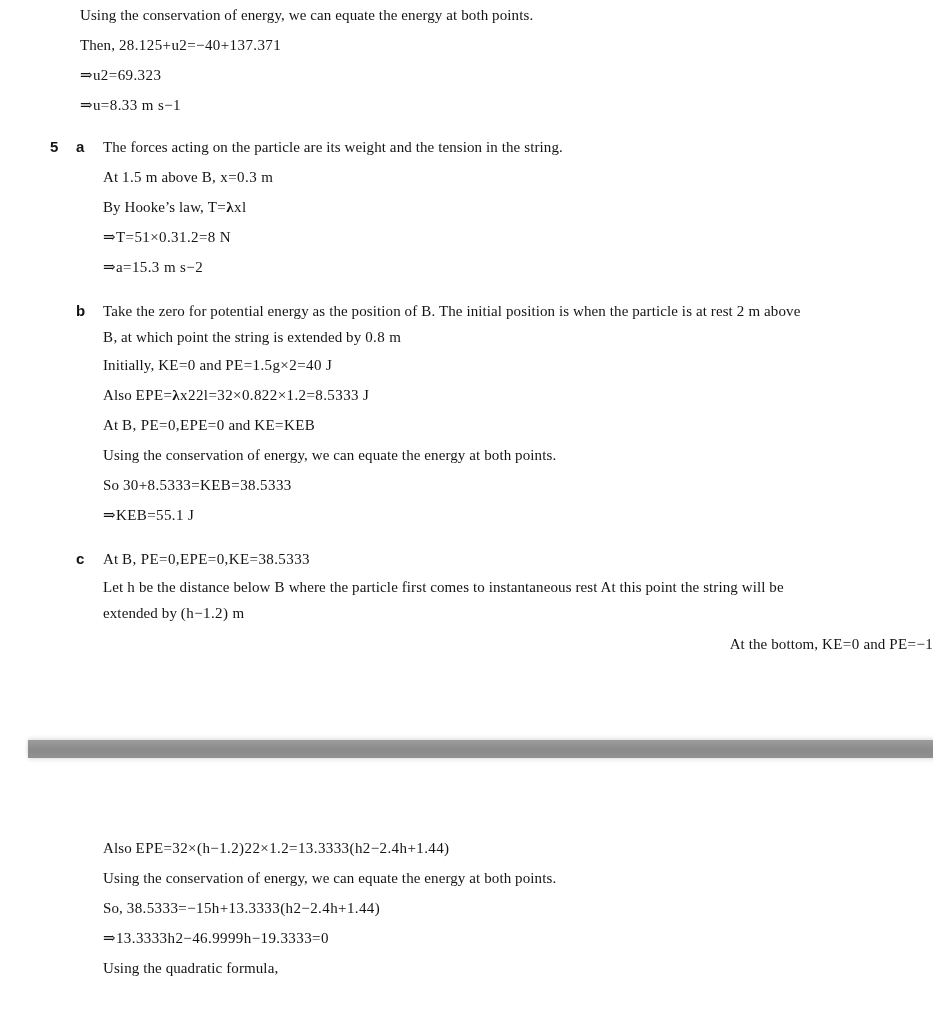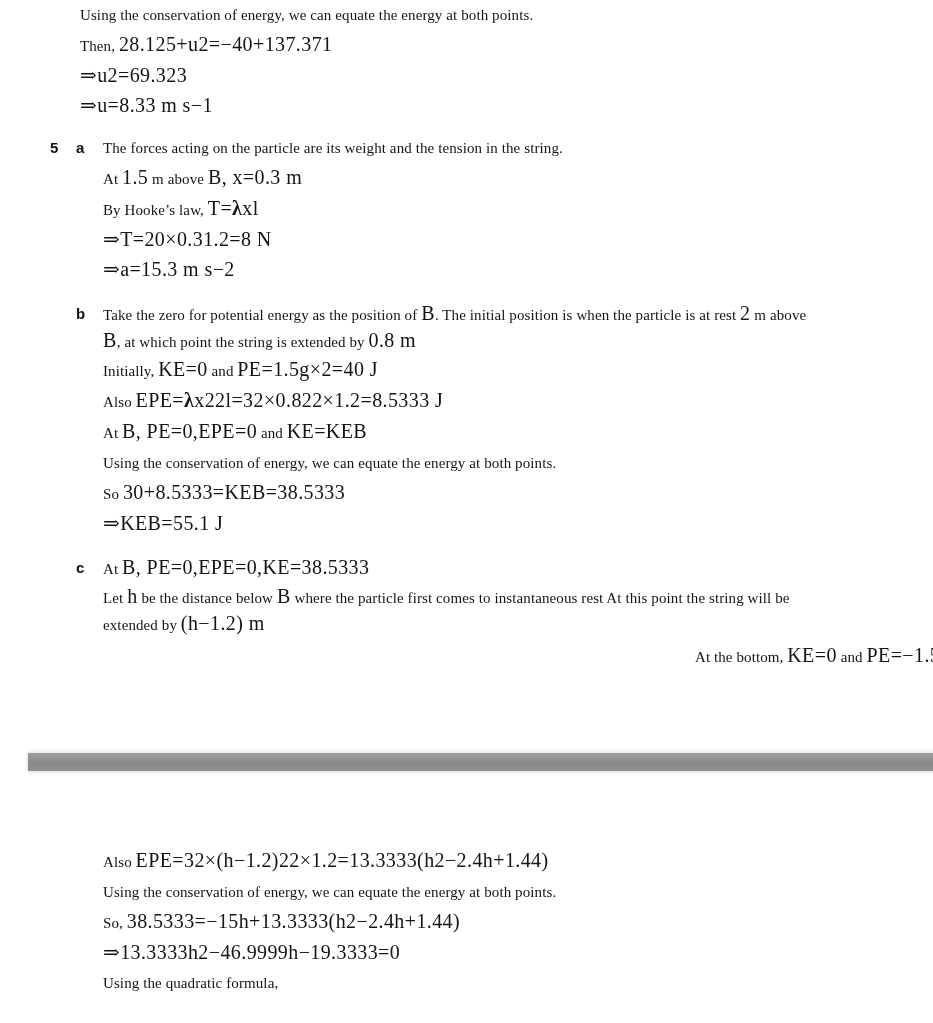--- a/index.html
+++ b/index.html
@@ -8,21 +8,21 @@
     font-family:"Liberation Serif","DejaVu Serif",serif;
   }
   .doc{position:relative;width:933px;height:1023px;background:#ffffff;color:#141414;padding-left:28px;}
   .page{width:933px;}
   .line{
     line-height:29px;white-space:nowrap;
     font-family:"Liberation Serif","DejaVu Serif",serif;
   }
   .wrap-line{line-height:25px;}
   .p{font-size:15px;letter-spacing:0.1px;}
-  .m{font-size:20px;letter-spacing:0.4px;}
+  .m{font-size:15px;letter-spacing:0.4px;}
   .b{font-weight:700;}
   .intro{margin-left:52px;padding-top:0;}
   .part{position:relative;margin-left:75px;}
   .part-a{margin-top:12px;}
   .part-b{margin-top:16px;}
   .part-c{margin-top:14px;}
   .part-c .line:last-child{margin-top:3px;text-align:right;}
   .problem-number{
     position:absolute;left:-53px;top:0;
     font:700 15px/29px "Liberation Sans",sans-serif;color:#141414;
@@ -53,21 +53,21 @@
         <div class="line"><span class="m">⇒u=8.33 m s−1</span></div>
       </div>
 
     <div class="part part-a">
       <span class="problem-number">5</span>
       <span class="part-label">a</span>
       <div id="part-a-lines">
           <div class="line"><span class="p">The forces acting on the particle are its weight and the tension in the string.</span></div>
           <div class="line"><span class="p">At </span><span class="m">1.5</span><span class="p"> m above </span><span class="m">B, x=0.3 m</span></div>
           <div class="line"><span class="p">By Hooke’s law, </span><span class="m">T=</span><span class="m b">λ</span><span class="m">xl</span></div>
-          <div class="line"><span class="m">⇒T=20×0.31.2=8 N</span></div>
+          <div class="line"><span class="m">⇒T=51×0.31.2=8 N</span></div>
           <div class="line"><span class="m">⇒a=15.3 m s−2</span></div>
         </div>
     </div>
 
     <div class="part part-b">
       <span class="part-label">b</span>
       <div id="part-b-lines">
           <div class="line wrap-line"><span class="p">Take the zero for potential energy as the position of </span><span class="m">B</span><span class="p">. The initial position is when the particle is at rest </span><span class="m">2</span><span class="p"> m above</span></div>
           <div class="line wrap-line"><span class="m">B</span><span class="p">, at which point the string is extended by </span><span class="m">0.8 m</span></div>
           <div class="line"><span class="p">Initially, </span><span class="m">KE=0</span><span class="p"> and </span><span class="m">PE=1.5g×2=40 J</span></div>

